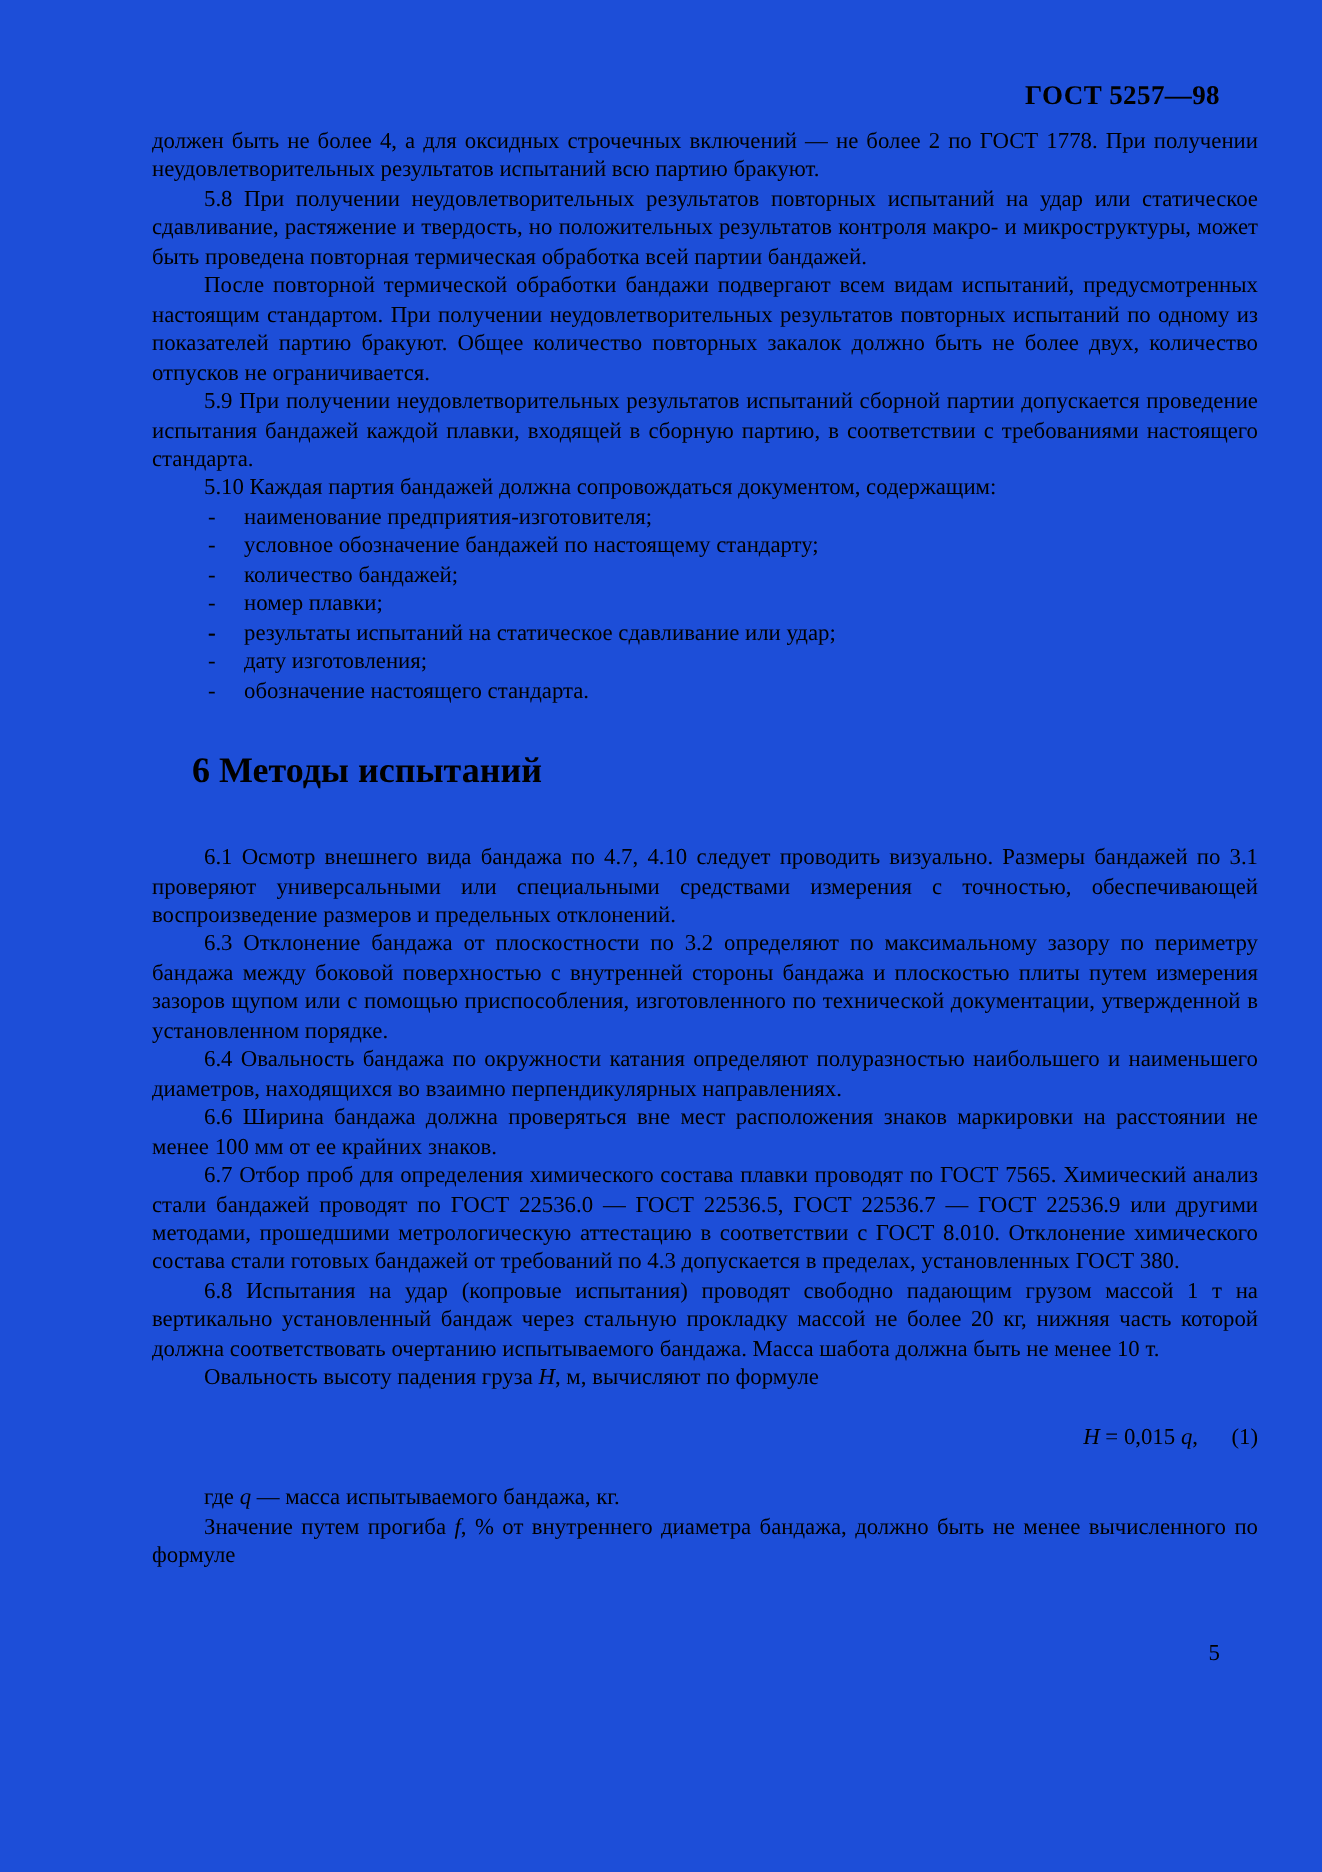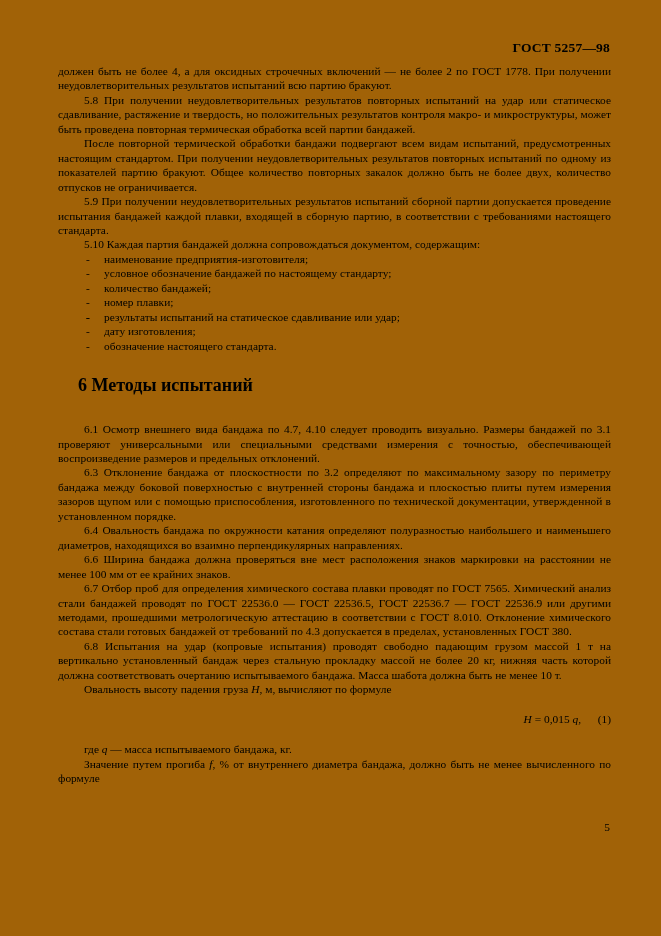--- a/index.html
+++ b/index.html
@@ -9,38 +9,38 @@
     background: #ffffff;
   }
   body {
     font-family: "Liberation Serif", "DejaVu Serif", serif;
     color: #000000;
   }
   .page {
     position: relative;
     width: 661px;
     height: 936px;
-    background: #a16207;
+    background: #1d4ed8;
     overflow: hidden;
     box-sizing: border-box;
   }
   .page-header {
     position: absolute;
     top: 40px;
     left: 58px;
     right: 51px;
     text-align: right;
     font-size: 13.5px;
     font-weight: bold;
     letter-spacing: 0.2px;
   }
   .content {
     position: absolute;
     top: 64px;
-    left: 58px;
+    left: 76px;
     width: 553px;
   }
   p.body-text {
     margin: 0;
     font-size: 11.4px;
     line-height: 14.45px;
     text-align: justify;
     text-justify: inter-word;
     hyphens: manual;
   }

